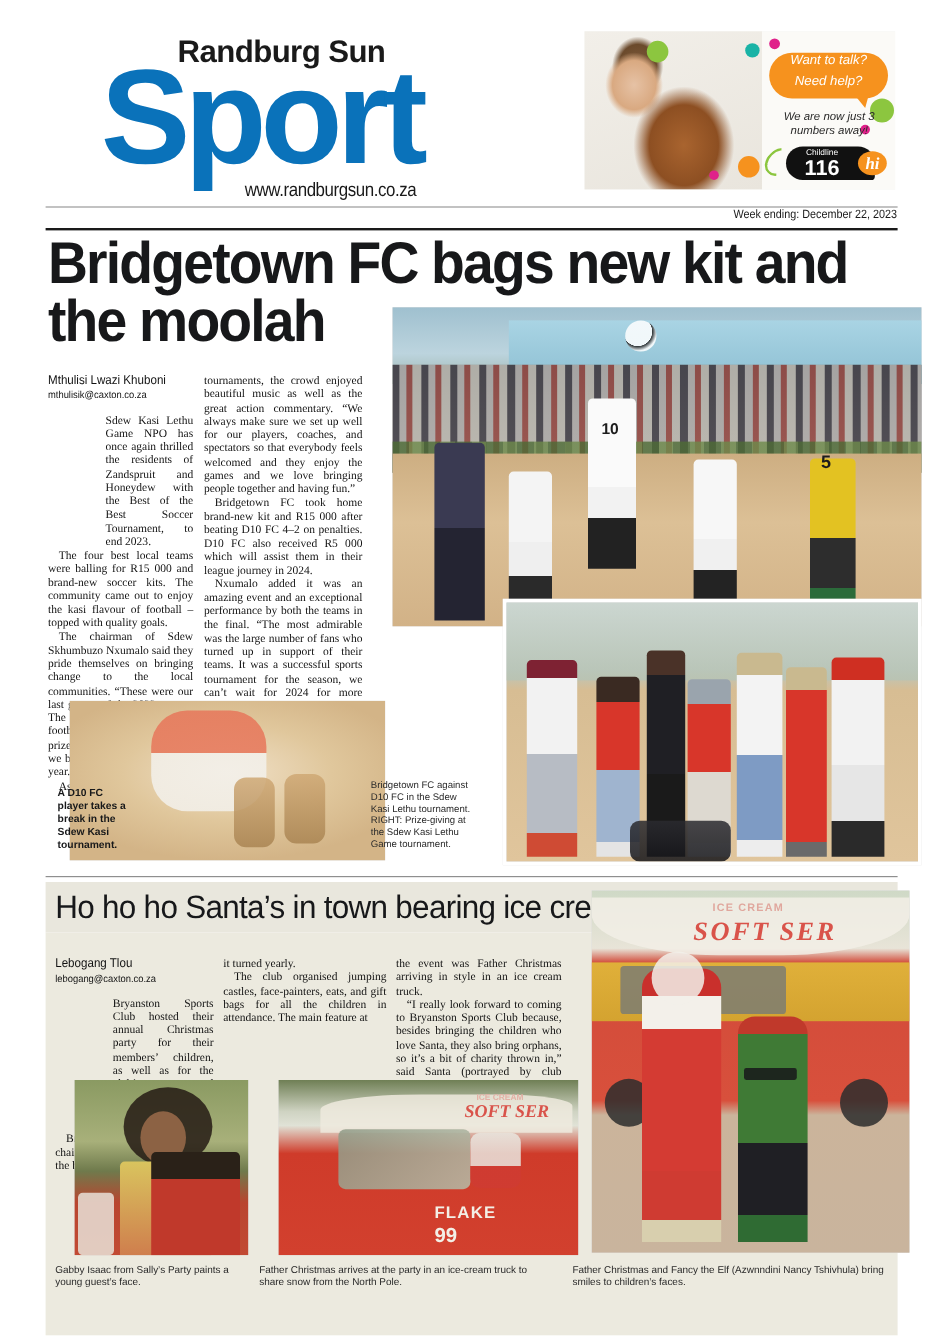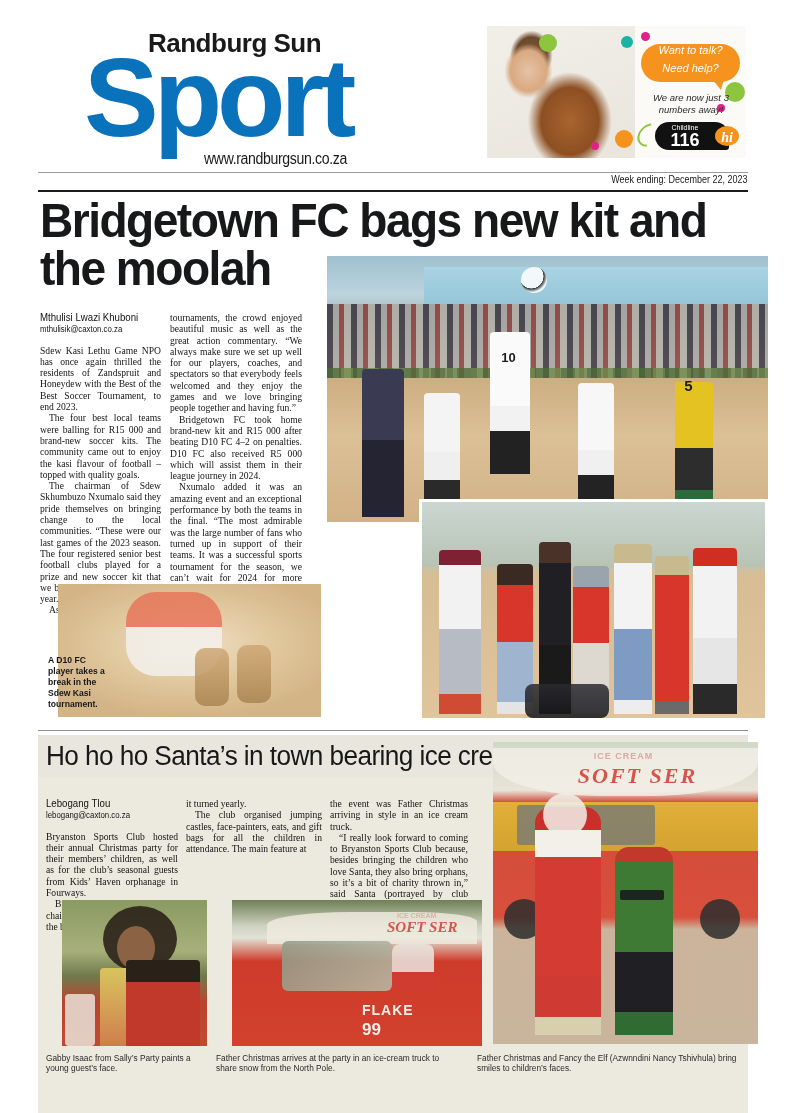--- a/index.html
+++ b/index.html
@@ -109,21 +109,21 @@
   }
   .byline-mail{
     font-family:"Liberation Sans",sans-serif;font-size:8.5px;color:#111;
     transform:scaleX(.92);transform-origin:left top;margin-top:1px;
   }
 
   .col{position:absolute;font-family:"Liberation Serif",serif;
        font-size:9.6px;line-height:11.3px;color:#131313;text-align:justify;}
   .col p{margin:0;text-indent:9px;}
   .col p.first{text-indent:0;}
-  .col .lead{margin-top:9px;}
+  .col .lead{margin-top:9px;margin-left:48px;}
 
   #a1c1{left:40px;top:312px;width:121px;}
   #a1c2{left:170px;top:312px;width:132px;}
 
   
   .ph{position:absolute;overflow:hidden;background:#ddd;margin-left:16px;}
   .ph-main{left:311px;top:256px;width:441px;height:266px;}
   .ph-team{left:403px;top:499px;width:349px;height:222px;border:3px solid #fff;box-sizing:border-box;}
   .ph-break{left:42px;top:584px;width:263px;height:133px;}
 
@@ -282,20 +282,21 @@
   </div>
 
   <div class="ph ph-break">
     <div class="img-break">
       <span class="blob" style="left:26%;top:6%;width:96px;height:84px;border-radius:30px;background:linear-gradient(180deg,#e7765a 0 42%,#f3f1ec 42% 100%);"></span>
       <span class="blob" style="left:52%;top:48%;width:34px;height:58px;border-radius:10px;background:linear-gradient(180deg,#cfa874,#a98452);"></span>
       <span class="blob" style="left:68%;top:46%;width:34px;height:58px;border-radius:10px;background:linear-gradient(180deg,#cfa874,#a98452);"></span>
     </div>
   </div>
   <div class="cap-overlay">A D10 FC player takes a break in the Sdew Kasi tournament.</div>
+  <div class="cap-side">Bridgetown FC against D10 FC in the Sdew Kasi Lethu tournament. RIGHT: Prize-giving at the Sdew Kasi Lethu Game tournament.</div>
 
   <div class="rule-mid"></div>
 
   <div class="band2"></div>
   <div class="band2body"></div>
   <div class="headline2">Ho ho ho Santa’s in town bearing ice cream</div>
 
   <div class="col" id="a2c1">
     <div class="byline-name">Lebogang Tlou</div>
     <div class="byline-mail">lebogang@caxton.co.za</div>

